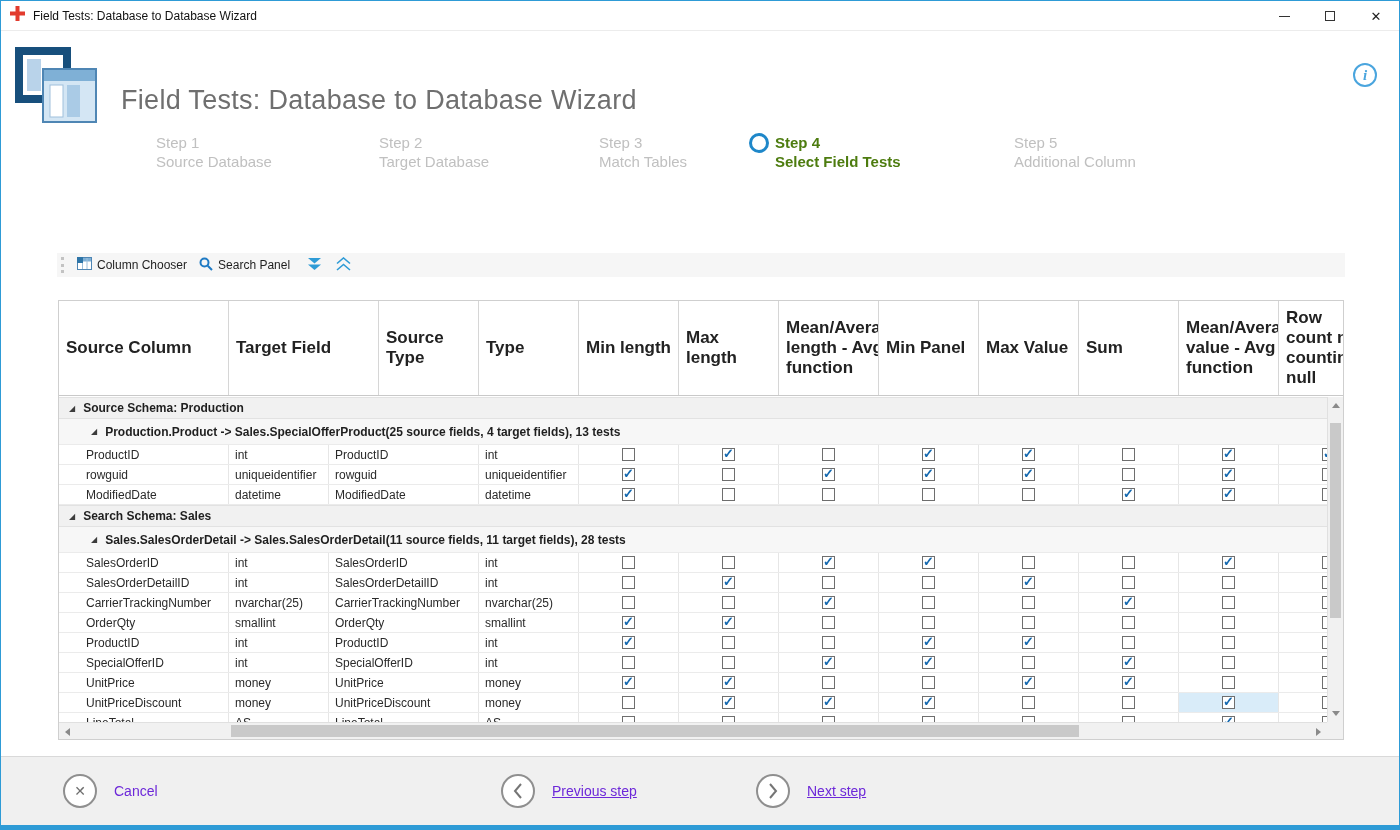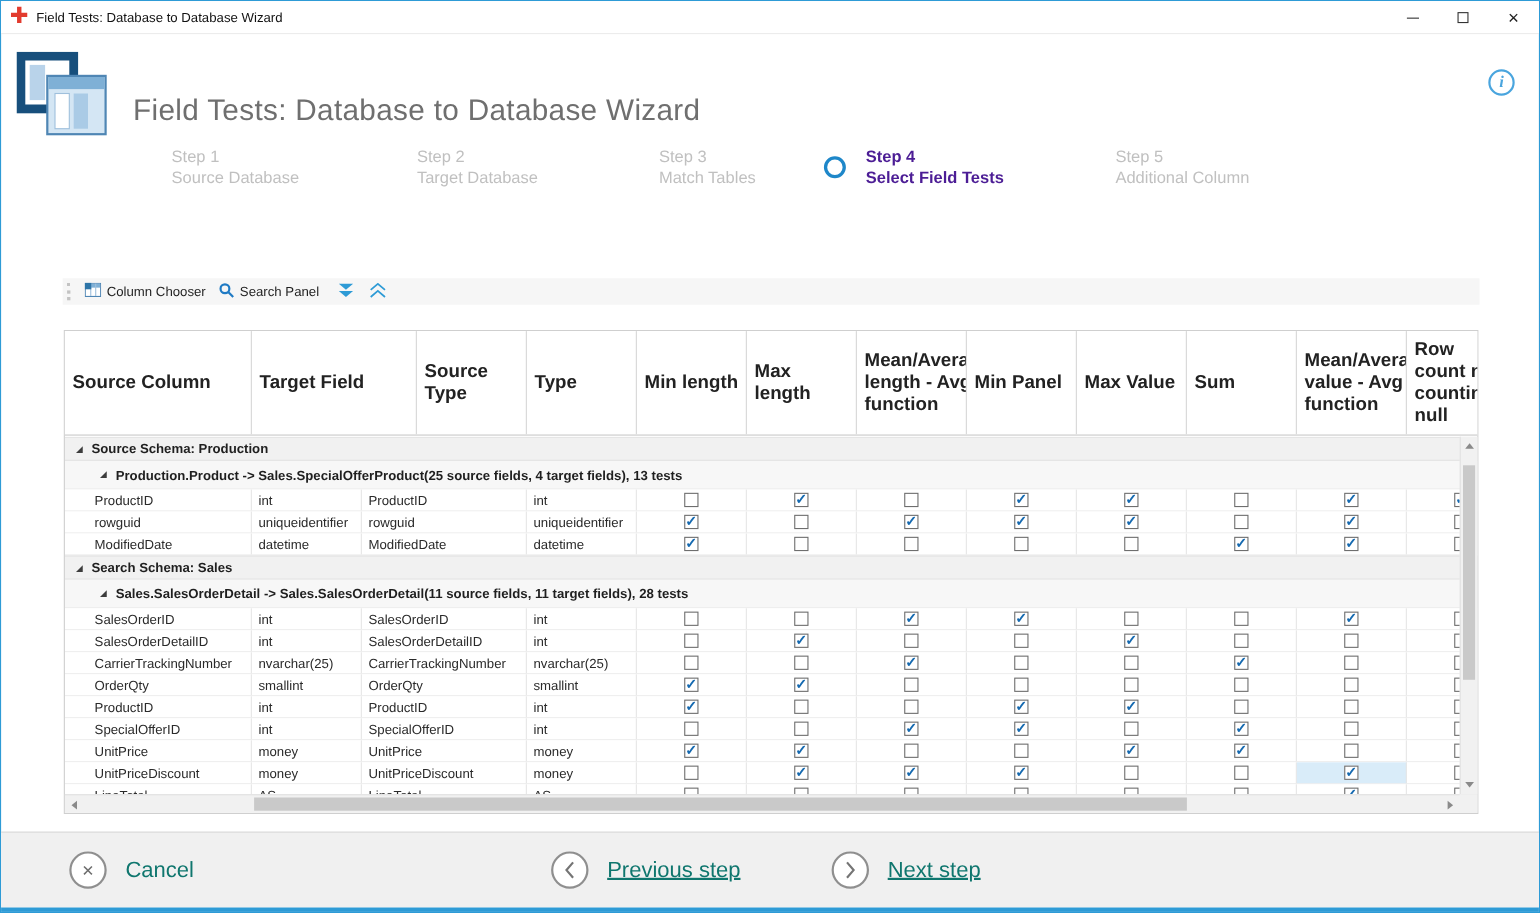--- a/index.html
+++ b/index.html
@@ -20,21 +20,21 @@
   .page-title{position:absolute;left:120px;top:66px;font-size:27px;color:#6f6f6f;font-weight:400;letter-spacing:0.3px;}
   .info-icon{position:absolute;right:22px;top:62px;width:24px;height:24px;border:2px solid #4aa5de;border-radius:50%;
              color:#4aa5de;display:flex;align-items:center;justify-content:center;
              font-family:"Liberation Serif",serif;font-style:italic;font-weight:bold;font-size:15px;}
 
   
   .steps{position:absolute;top:132px;left:0;right:0;height:56px;}
   .step{position:absolute;font-size:15px;line-height:19px;color:#c0c0c0;}
   .step .num{display:block;}
   .step .lbl{display:block;}
-  .step.active{display:flex;align-items:center;gap:18px;color:#4c1d95;font-weight:bold;}
+  .step.active{display:flex;gap:6px;color:#4d7c0f;font-weight:bold;}
   .step-circle{width:20px;height:20px;border:3px solid #1e87c9;border-radius:50%;background:#fff;flex:none;}
 
   
   .toolbar{position:absolute;top:252px;left:56px;width:1288px;height:24px;background:#f6f6f6;
            display:flex;align-items:center;font-size:12px;color:#1f1f1f;}
   .grip{width:3px;height:16px;border-left:3px dotted #c3c3c3;margin:0 7px 0 4px;}
   .tb-item{display:flex;align-items:center;gap:5px;padding:0 6px;height:100%;}
   .tb-gap{width:4px;}
 
   
@@ -73,21 +73,21 @@
   .harrow.left{left:0;} .harrow.right{right:16px;}
   .tri-left{width:0;height:0;border-top:4px solid transparent;border-bottom:4px solid transparent;border-right:5px solid #8a8a8a;}
   .tri-right{width:0;height:0;border-top:4px solid transparent;border-bottom:4px solid transparent;border-left:5px solid #8a8a8a;}
   .scorner{position:absolute;right:0;bottom:0;width:16px;height:17px;background:#f1f1f1;}
 
   
   .footer{position:absolute;top:755px;left:0;right:0;bottom:4px;background:#f0f0f0;border-top:1px solid #d9d9d9;}
   .fbtn{position:absolute;top:50%;transform:translateY(-50%);display:flex;align-items:center;gap:17px;cursor:default;}
   .fcircle{width:34px;height:34px;border:2px solid #8f8f8f;border-radius:50%;background:#fff;
            display:flex;align-items:center;justify-content:center;color:#6e6e6e;font-size:14px;flex:none;}
-  .flabel{font-size:20px;color:#0f766e;}
+  .flabel{font-size:14px;color:#6d28d9;}
   .flabel.u{text-decoration:underline;}
   .bottom-strip{position:absolute;left:0;right:0;bottom:0;height:4px;background:#2e9bd6;}
 </style>
 </head>
 <body>
 
 <div class="window">
 
   <div class="titlebar">
     <span>

